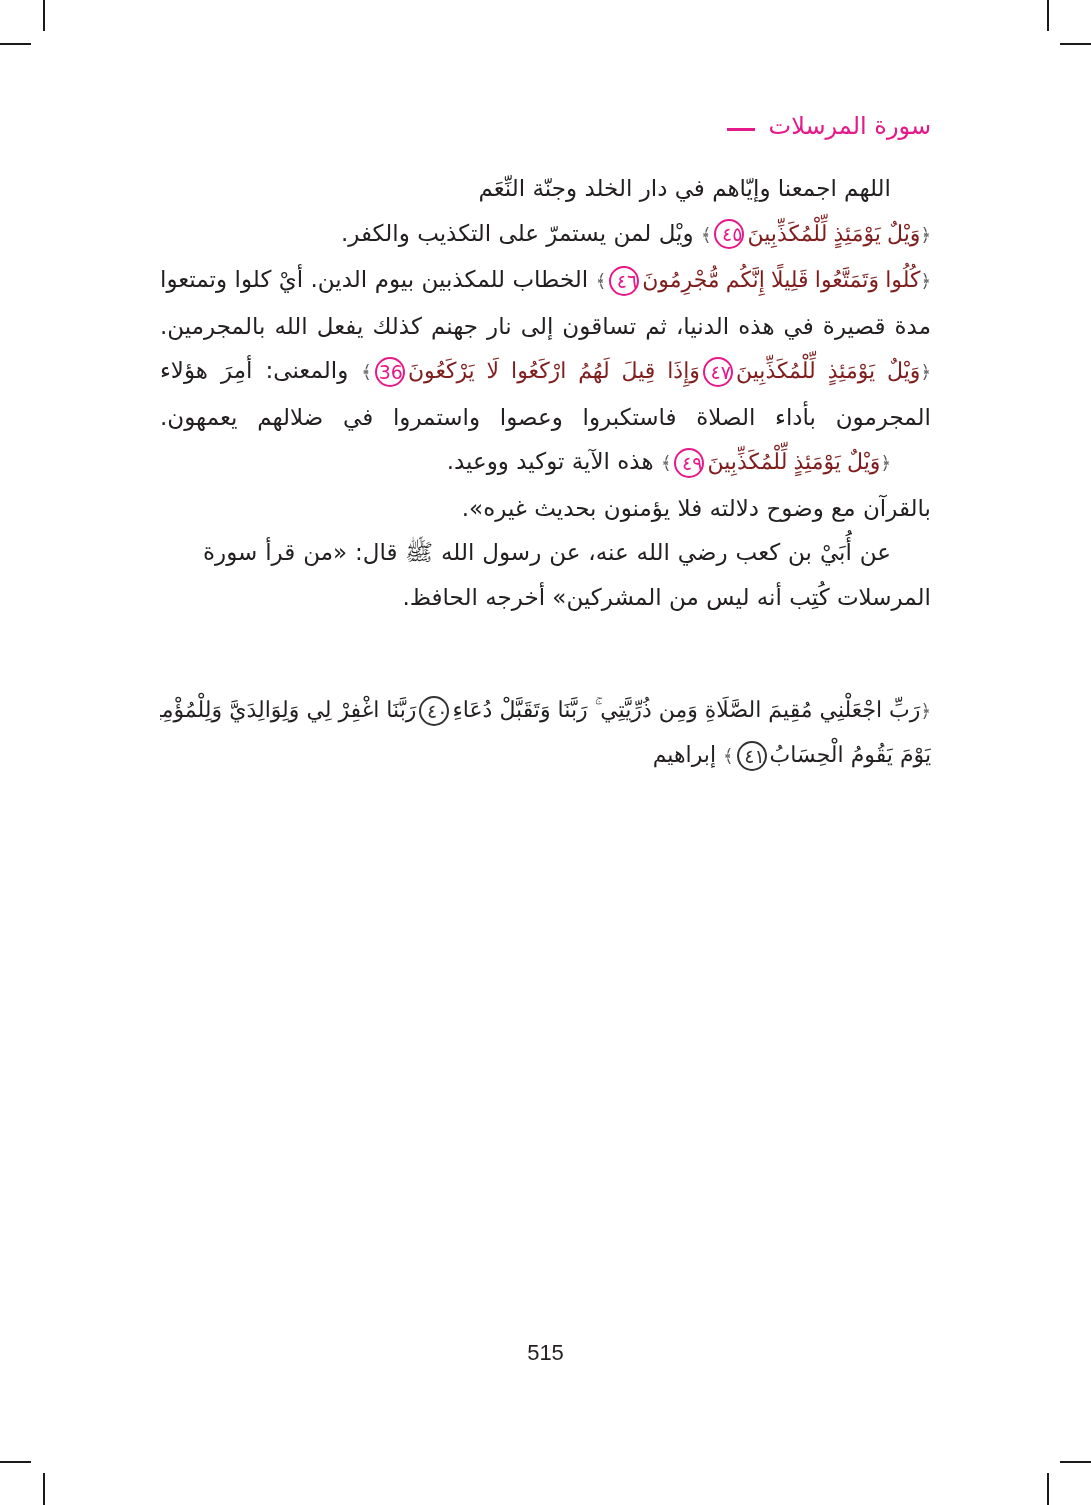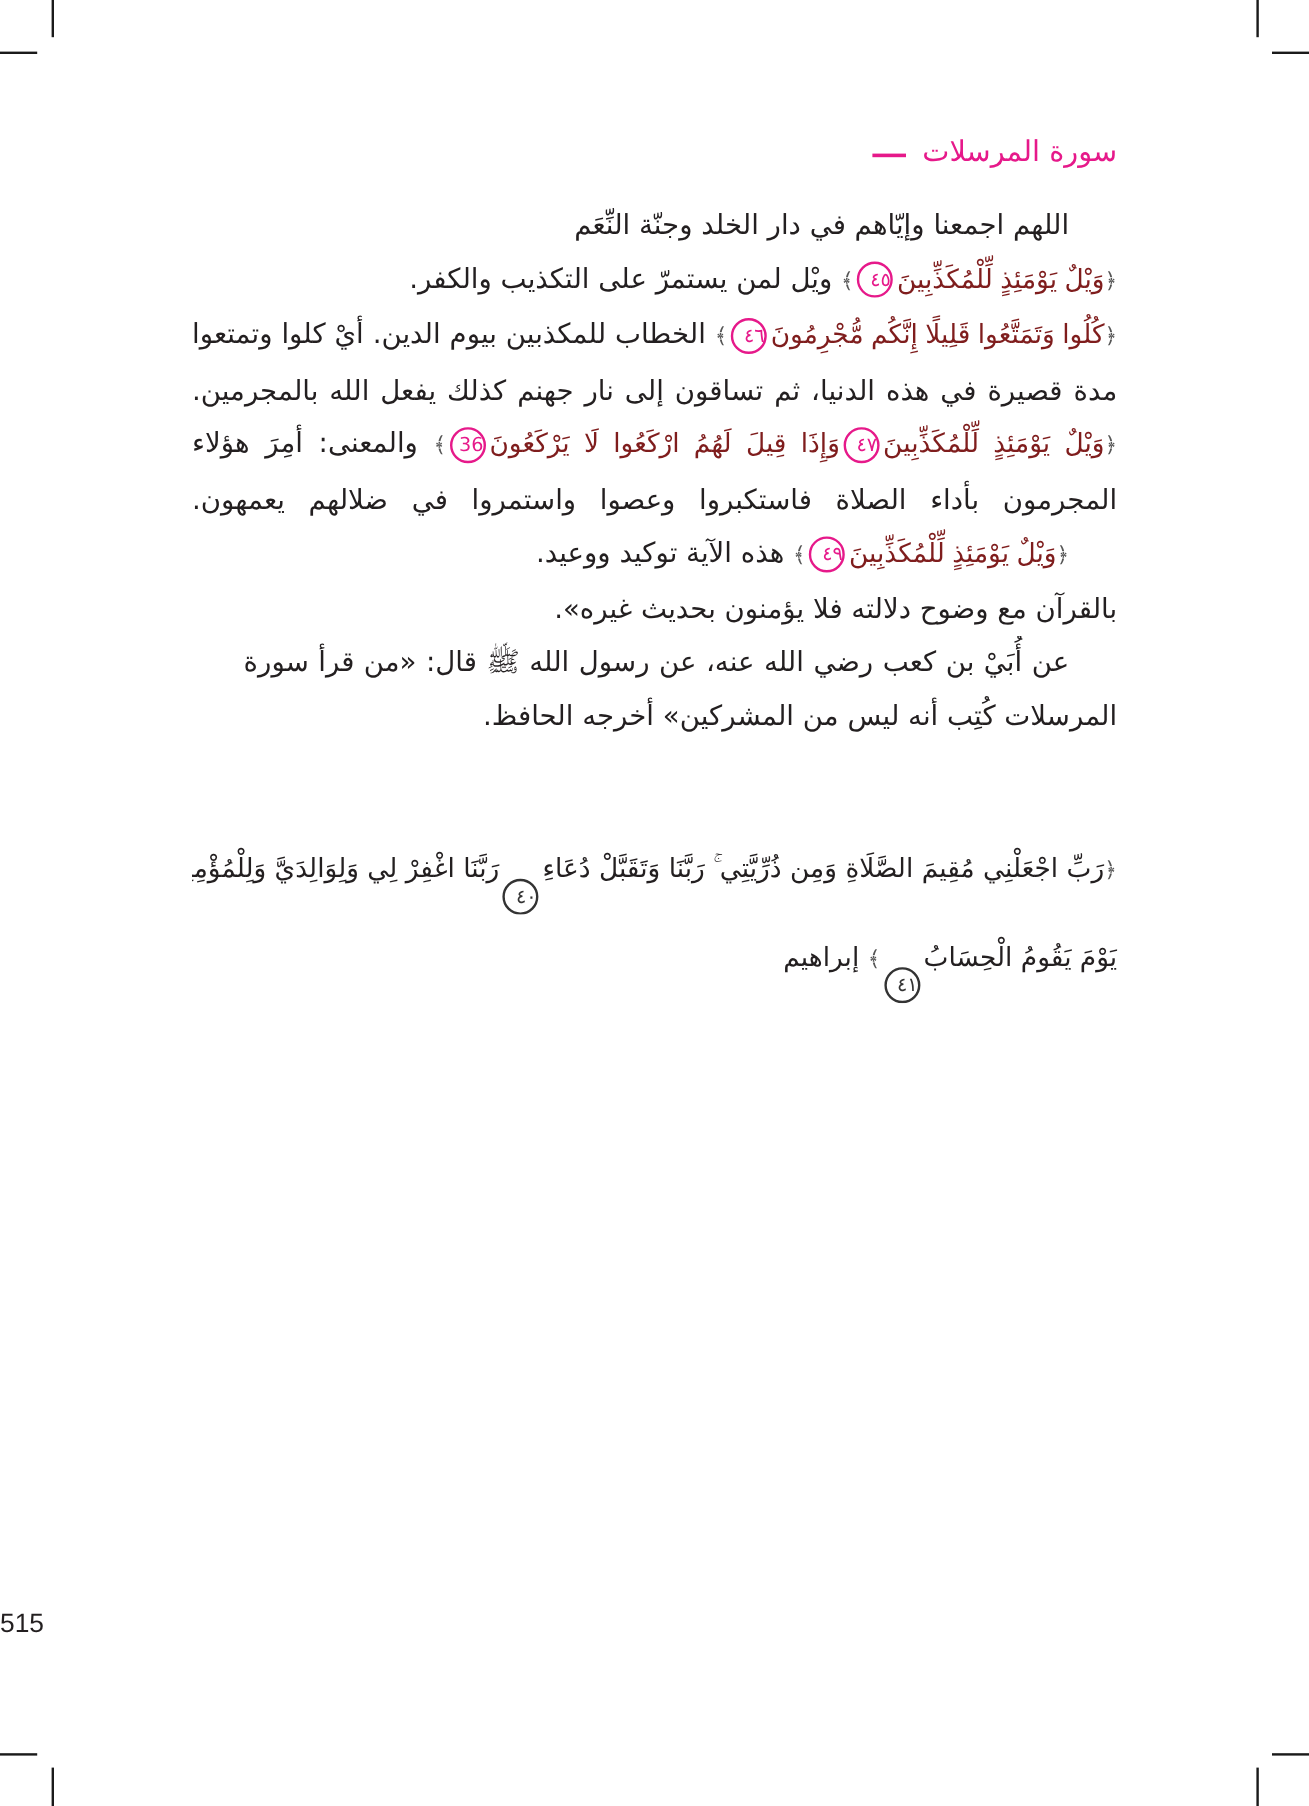--- a/index.html
+++ b/index.html
@@ -70,49 +70,48 @@
     }
     .ayah-num {
       display: inline-block;
       min-width: 26px;
       height: 26px;
       line-height: 26px;
       margin: 0 3px;
       border: 2px solid #e6198a;
       border-radius: 50%;
       text-align: center;
-      font-size: 16px;
+      font-size: 19px;
       color: #e6198a;
       vertical-align: middle;
       font-family: "DejaVu Sans", sans-serif;
     }
     .ayah-num.black {
       border-color: #333;
       color: #333;
-      margin-top: 44px;
     }
 
     .quote-block {
       position: absolute;
       top: 688px;
       left: 160px;
       width: 771px;
       direction: rtl;
       font-size: 22px;
       line-height: 44px;
       font-family: "DejaVu Serif", serif;
       color: #231f20;
     }
 
     .page-number {
       position: absolute;
       top: 1340px;
       left: 0;
       width: 1091px;
-      text-align: left;
+      text-align: center;
       font-size: 22px;
       font-family: "Liberation Sans", sans-serif;
       color: #231f20;
     }
   </style>
 </head>
 <body>
 
 <div class="crop v" style="left:43px;top:0;height:31px;"></div>
 <div class="crop h" style="left:0;top:43px;width:31px;"></div>

